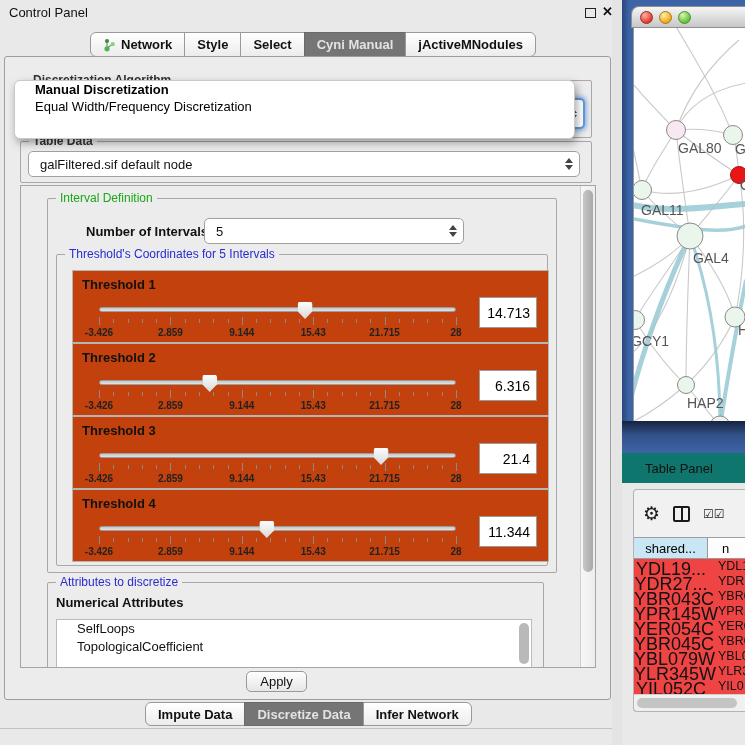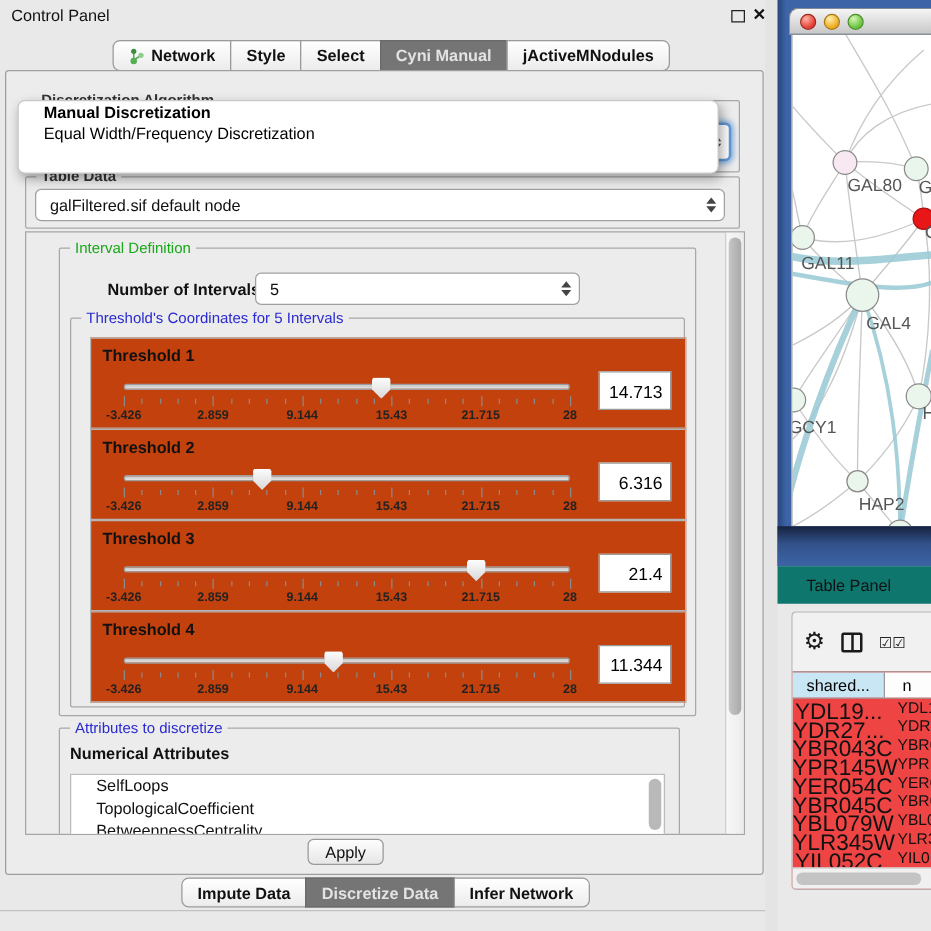--- a/index.html
+++ b/index.html
@@ -387,21 +387,20 @@
         </div>
       </div>
     </div>
 
     <div class="group" style="left:26px; top:396px; width:497px; height:110px;">
       <span class="gt blue">Attributes to discretize</span>
       <div style="position:absolute; left:8px; top:12px; font-size:13px; font-weight:bold; color:#111;">Numerical Attributes</div>
       <div class="attrlist" style="left:8px; top:36px; width:476px; height:70px;">
         <div class="attr-item">SelfLoops</div>
           <div class="attr-item">TopologicalCoefficient</div>
-          <div class="attr-item">BetweennessCentrality</div>
           <div class="attrsb"></div>
       </div>
     </div>
 
     <div class="vsb">
       <div class="thumb" style="top:4px; height:382px;"></div>
     </div>
   </div>
 
   <button class="btn" style="left:246px; top:671px; width:61px; height:21px;">Apply</button>

